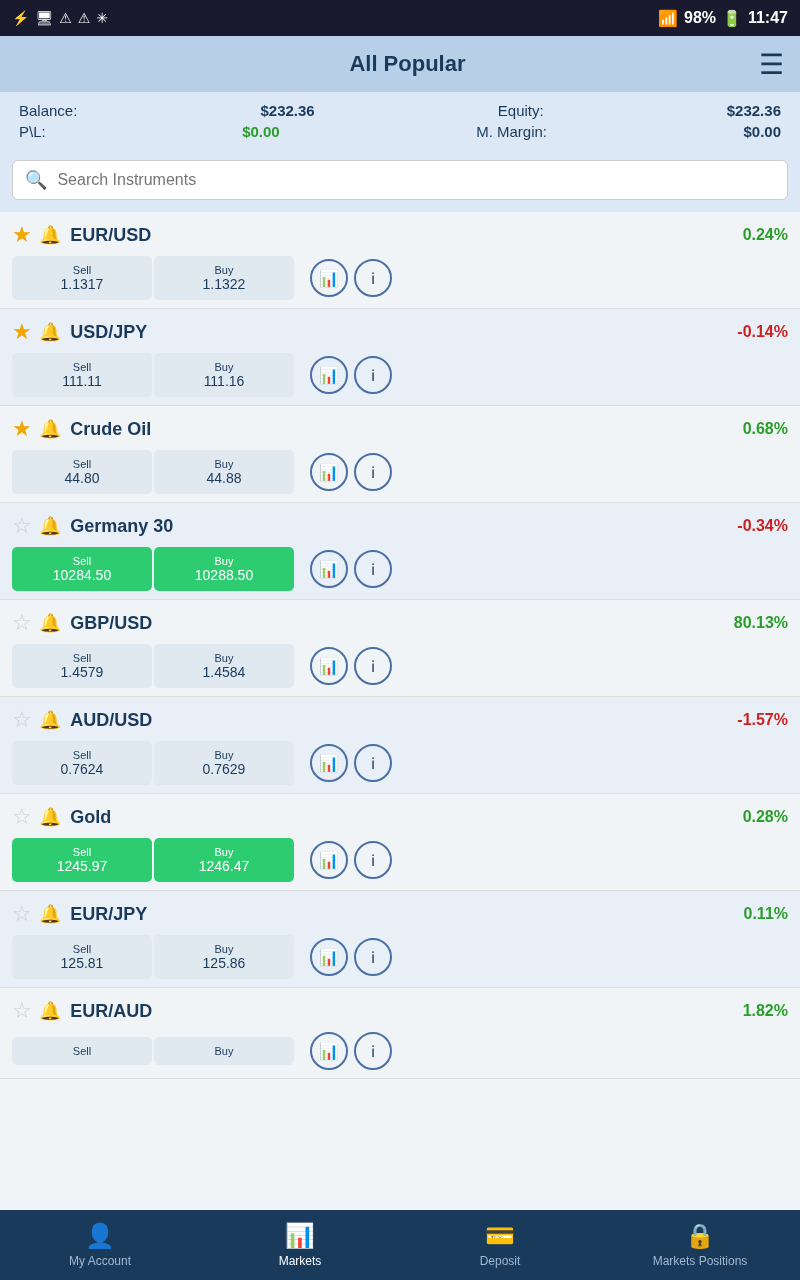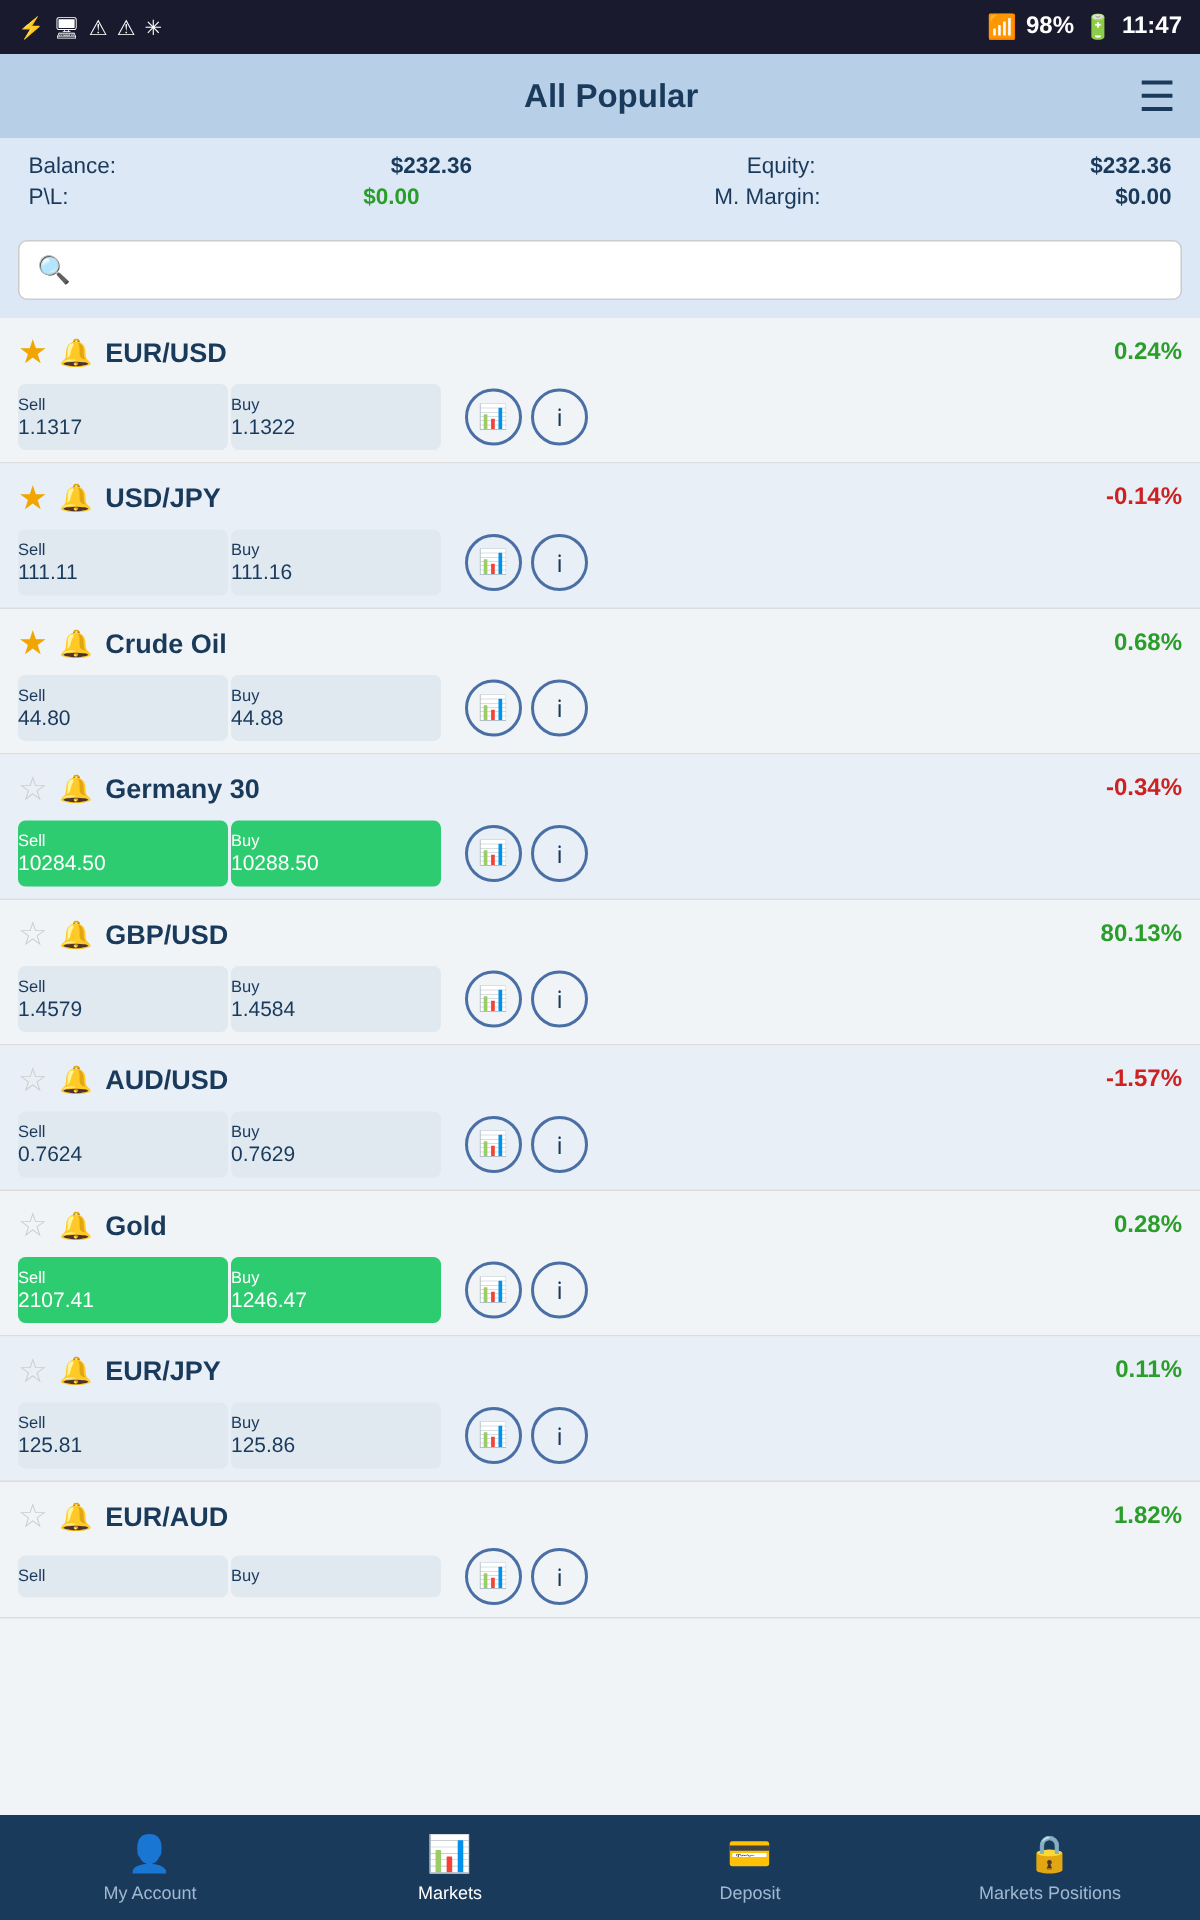--- a/index.html
+++ b/index.html
@@ -117,21 +117,21 @@
       display: flex;
       gap: 2px;
     }
     .trade-btn {
       border: none;
       border-radius: 5px;
       padding: 8px 0;
       width: 140px;
       cursor: pointer;
       font-size: 13px;
-      text-align: left;
+      text-align: center;
     }
     .trade-btn.sell { background: #e0e8f0; color: #1a3a5c; }
     .trade-btn.sell.active { background: #2ecc71; color: white; }
     .trade-btn.buy { background: #e0e8f0; color: #1a3a5c; }
     .trade-btn.buy.active { background: #2ecc71; color: white; }
     .trade-btn span.label { display: block; font-size: 11px; font-weight: normal; }
     .trade-btn span.value { display: block; font-size: 14px; font-weight: normal; }
 
     .action-icons { display: flex; gap: 6px; margin-left: 8px; }
     .action-btn {
@@ -207,20 +207,21 @@
     <span class="balance-label">P\L:</span>
     <span class="balance-value green">$0.00</span>
     <span class="balance-label">M. Margin:</span>
     <span class="balance-value">$0.00</span>
   </div>
 </div>
 
 <div class="search-container">
   <div class="search-box">
     <span class="search-icon-unicode">🔍</span>
+    <input type="text" placeholder="Search Instruments" style="">
   </div>
 </div>
 
 <div class="instrument-list" id="instrument-list">
 <div class="instrument-item">
     <div class="instrument-header">
       <div class="instrument-left">
         <span class="star-icon active">★</span>
         <span class="bell-icon">🔔</span>
         <span class="instrument-name">EUR/USD</span>
@@ -380,21 +381,21 @@
         <span class="star-icon ">☆</span>
         <span class="bell-icon">🔔</span>
         <span class="instrument-name">Gold</span>
       </div>
       <span class="instrument-pct green">0.28%</span>
     </div>
     <div class="instrument-buttons">
       <div class="btn-group">
         <button class="trade-btn sell active">
           <span class="label">Sell</span>
-          <span class="value">2107.41</span>
+          <span class="value">1245.97</span>
         </button>
         <button class="trade-btn buy active">
           <span class="label">Buy</span>
           <span class="value">1246.47</span>
         </button>
       </div>
       <div class="action-icons">
         <button class="action-btn">📊</button>
         <button class="action-btn">ℹ</button>
       </div>

